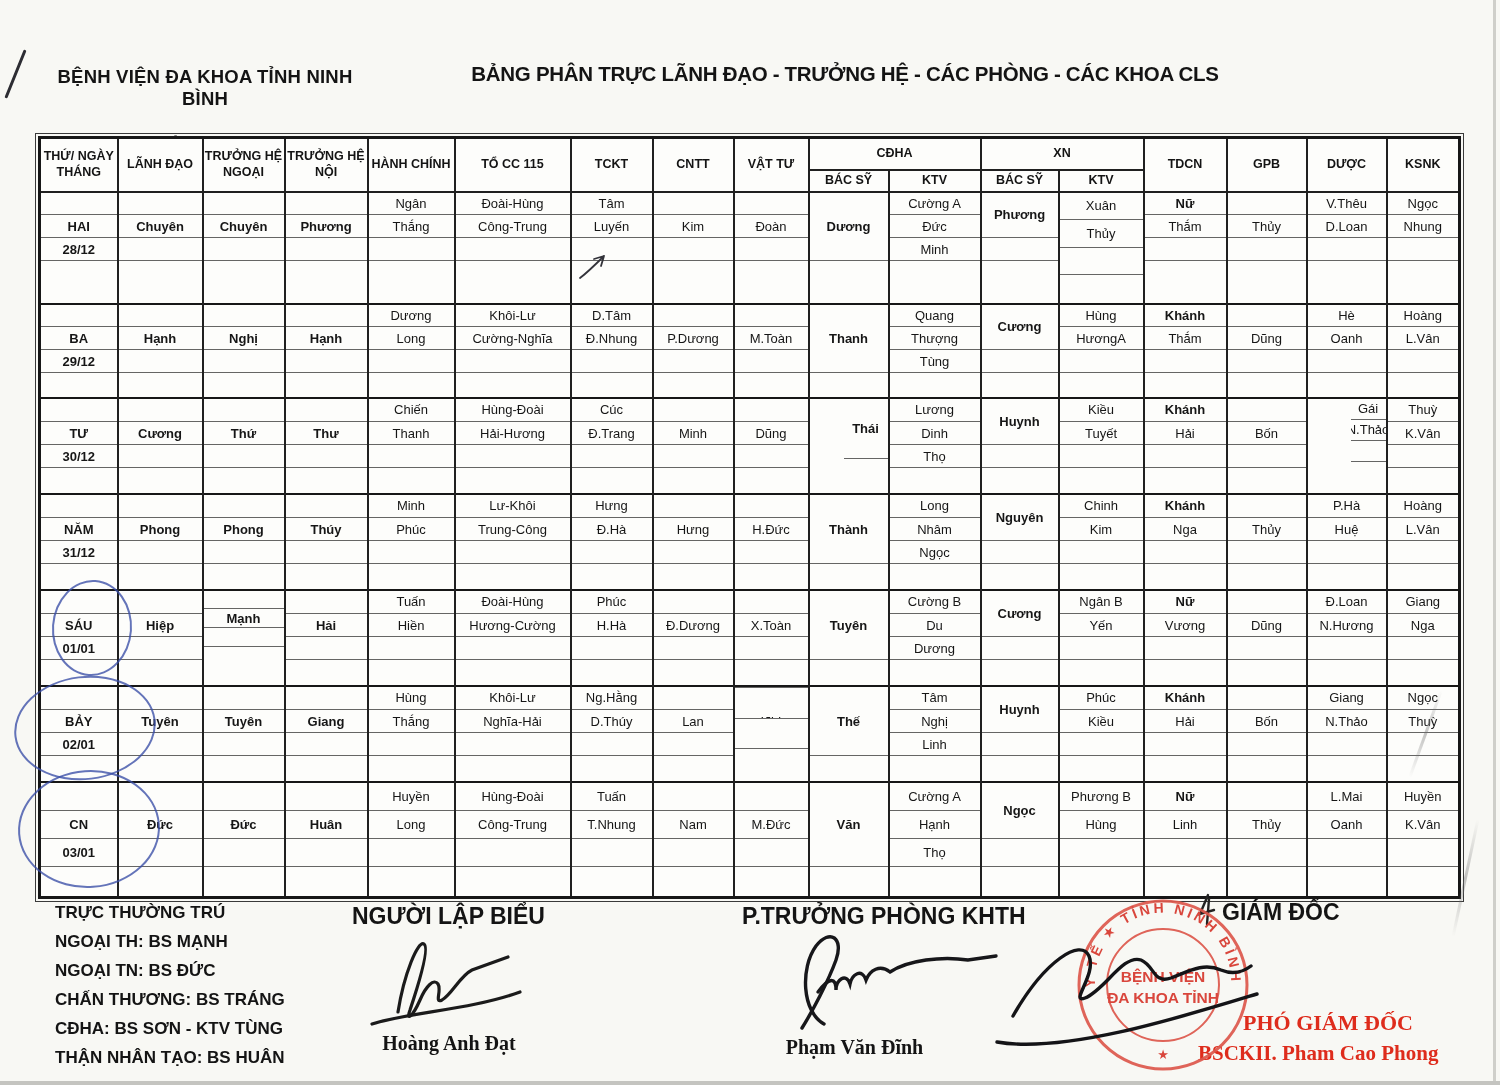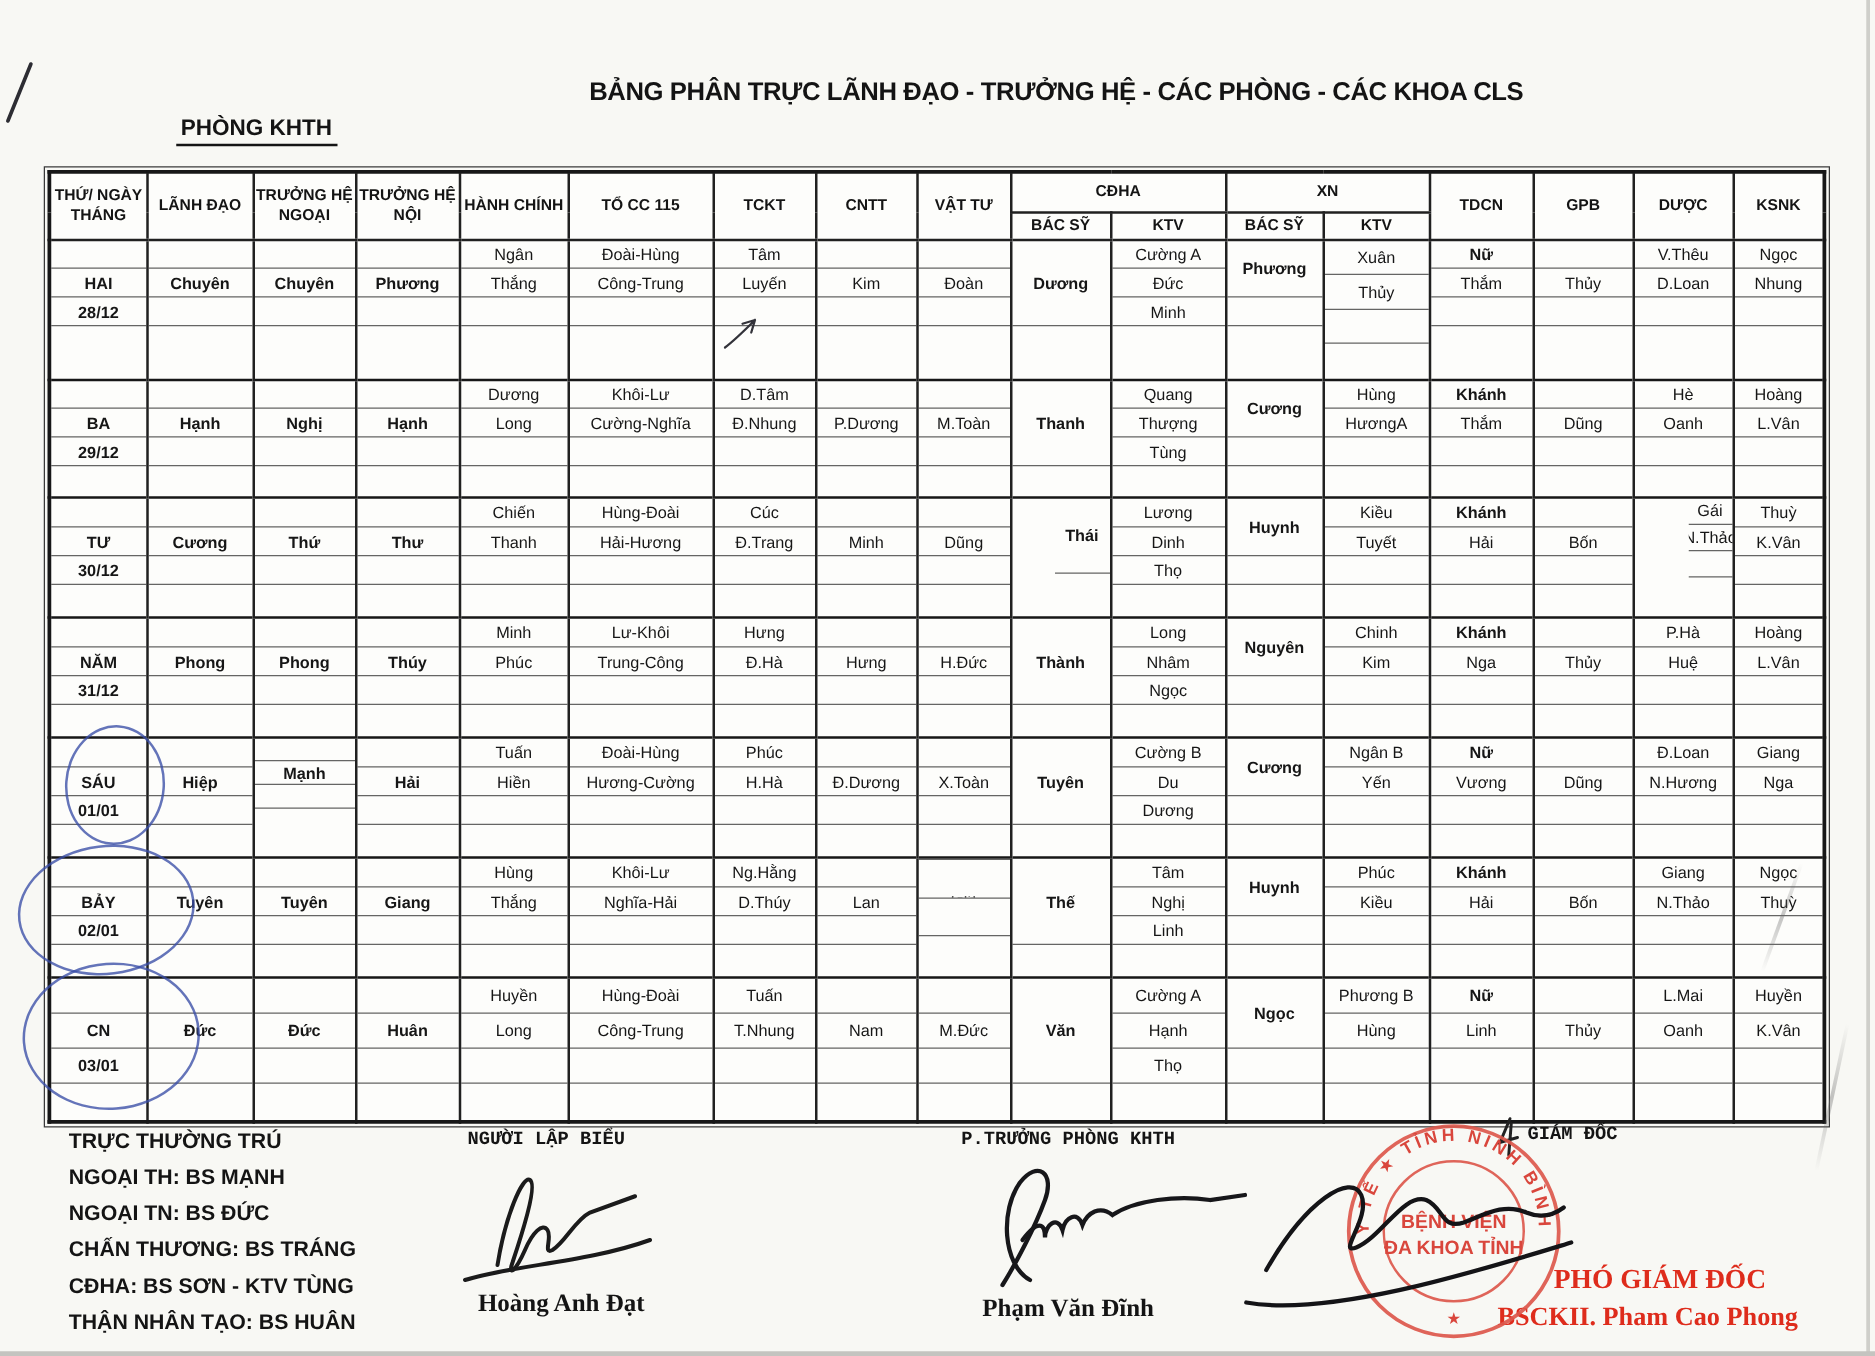--- a/index.html
+++ b/index.html
@@ -36,21 +36,21 @@
   .pen-e3{left:18px;top:770px;width:138px;height:114px;transform:rotate(-4deg);}
   .crease{position:absolute;background:linear-gradient(transparent,rgba(110,110,110,.4),transparent);}
   .crease1{left:1424px;top:688px;width:3px;height:92px;transform:rotate(20deg);}
   .crease2{left:1464px;top:818px;width:3px;height:120px;transform:rotate(12deg);}
   .edge-right{position:absolute;right:4px;top:0;width:3px;height:100%;background:#cfcfca;}
   .edge-bottom{position:absolute;left:0;bottom:0;width:100%;height:4px;background:#c4c4c0;}
   
   .standby{position:absolute;left:55px;top:903px;}
   .standby-title{font-size:17px;font-weight:700;margin-bottom:9px;}
   .standby-line{font-size:17px;font-weight:700;margin-bottom:9px;}
-  .sig-title{font-family:Liberation Mono, monospace;font-size:15px;font-weight:700;white-space:nowrap;}
+  .sig-title{font-family:Liberation Sans, sans-serif;font-size:23px;font-weight:700;white-space:nowrap;}
   .sig-name{font-family:"Liberation Serif","DejaVu Serif",serif;font-size:20px;font-weight:700;white-space:nowrap;}
   .preparer-title{position:absolute;left:352px;top:903px;width:170px;text-align:center;}
   .preparer-name{position:absolute;left:364px;top:1032px;width:170px;text-align:center;}
   .depthead-title{position:absolute;left:742px;top:903px;width:225px;text-align:center;}
   .depthead-name{position:absolute;left:742px;top:1036px;width:225px;text-align:center;}
   .director-title{position:absolute;left:1222px;top:899px;}
   .red-label{position:absolute;left:1243px;top:1010px;font-family:"Liberation Serif","DejaVu Serif",serif;
              font-size:22px;font-weight:700;color:#de2c1c;white-space:nowrap;}
   .red-name{position:absolute;left:1198px;top:1041px;font-family:"Liberation Serif","DejaVu Serif",serif;
             font-size:21px;font-weight:700;color:#de2c1c;white-space:nowrap;}
@@ -63,21 +63,21 @@
   .pen-arrow{position:absolute;left:574px;top:248px;}
 </style>
 </head>
 <body>
 
 <div class="page">
 
   <div class="pen-slash"></div>
 
   <div class="org">
-    <br>
+    <div class="org-name">BỆNH VIỆN ĐA KHOA TỈNH NINH BÌNH</div><br>
     <div class="org-dept">PHÒNG KHTH</div>
   </div>
 
   <div class="title-block">
     <div class="doc-title">BẢNG PHÂN TRỰC LÃNH ĐẠO - TRƯỞNG HỆ - CÁC PHÒNG - CÁC KHOA CLS</div>
   </div>
 
   <table class="roster">
     <colgroup>
         <col style="width: 78px;">

